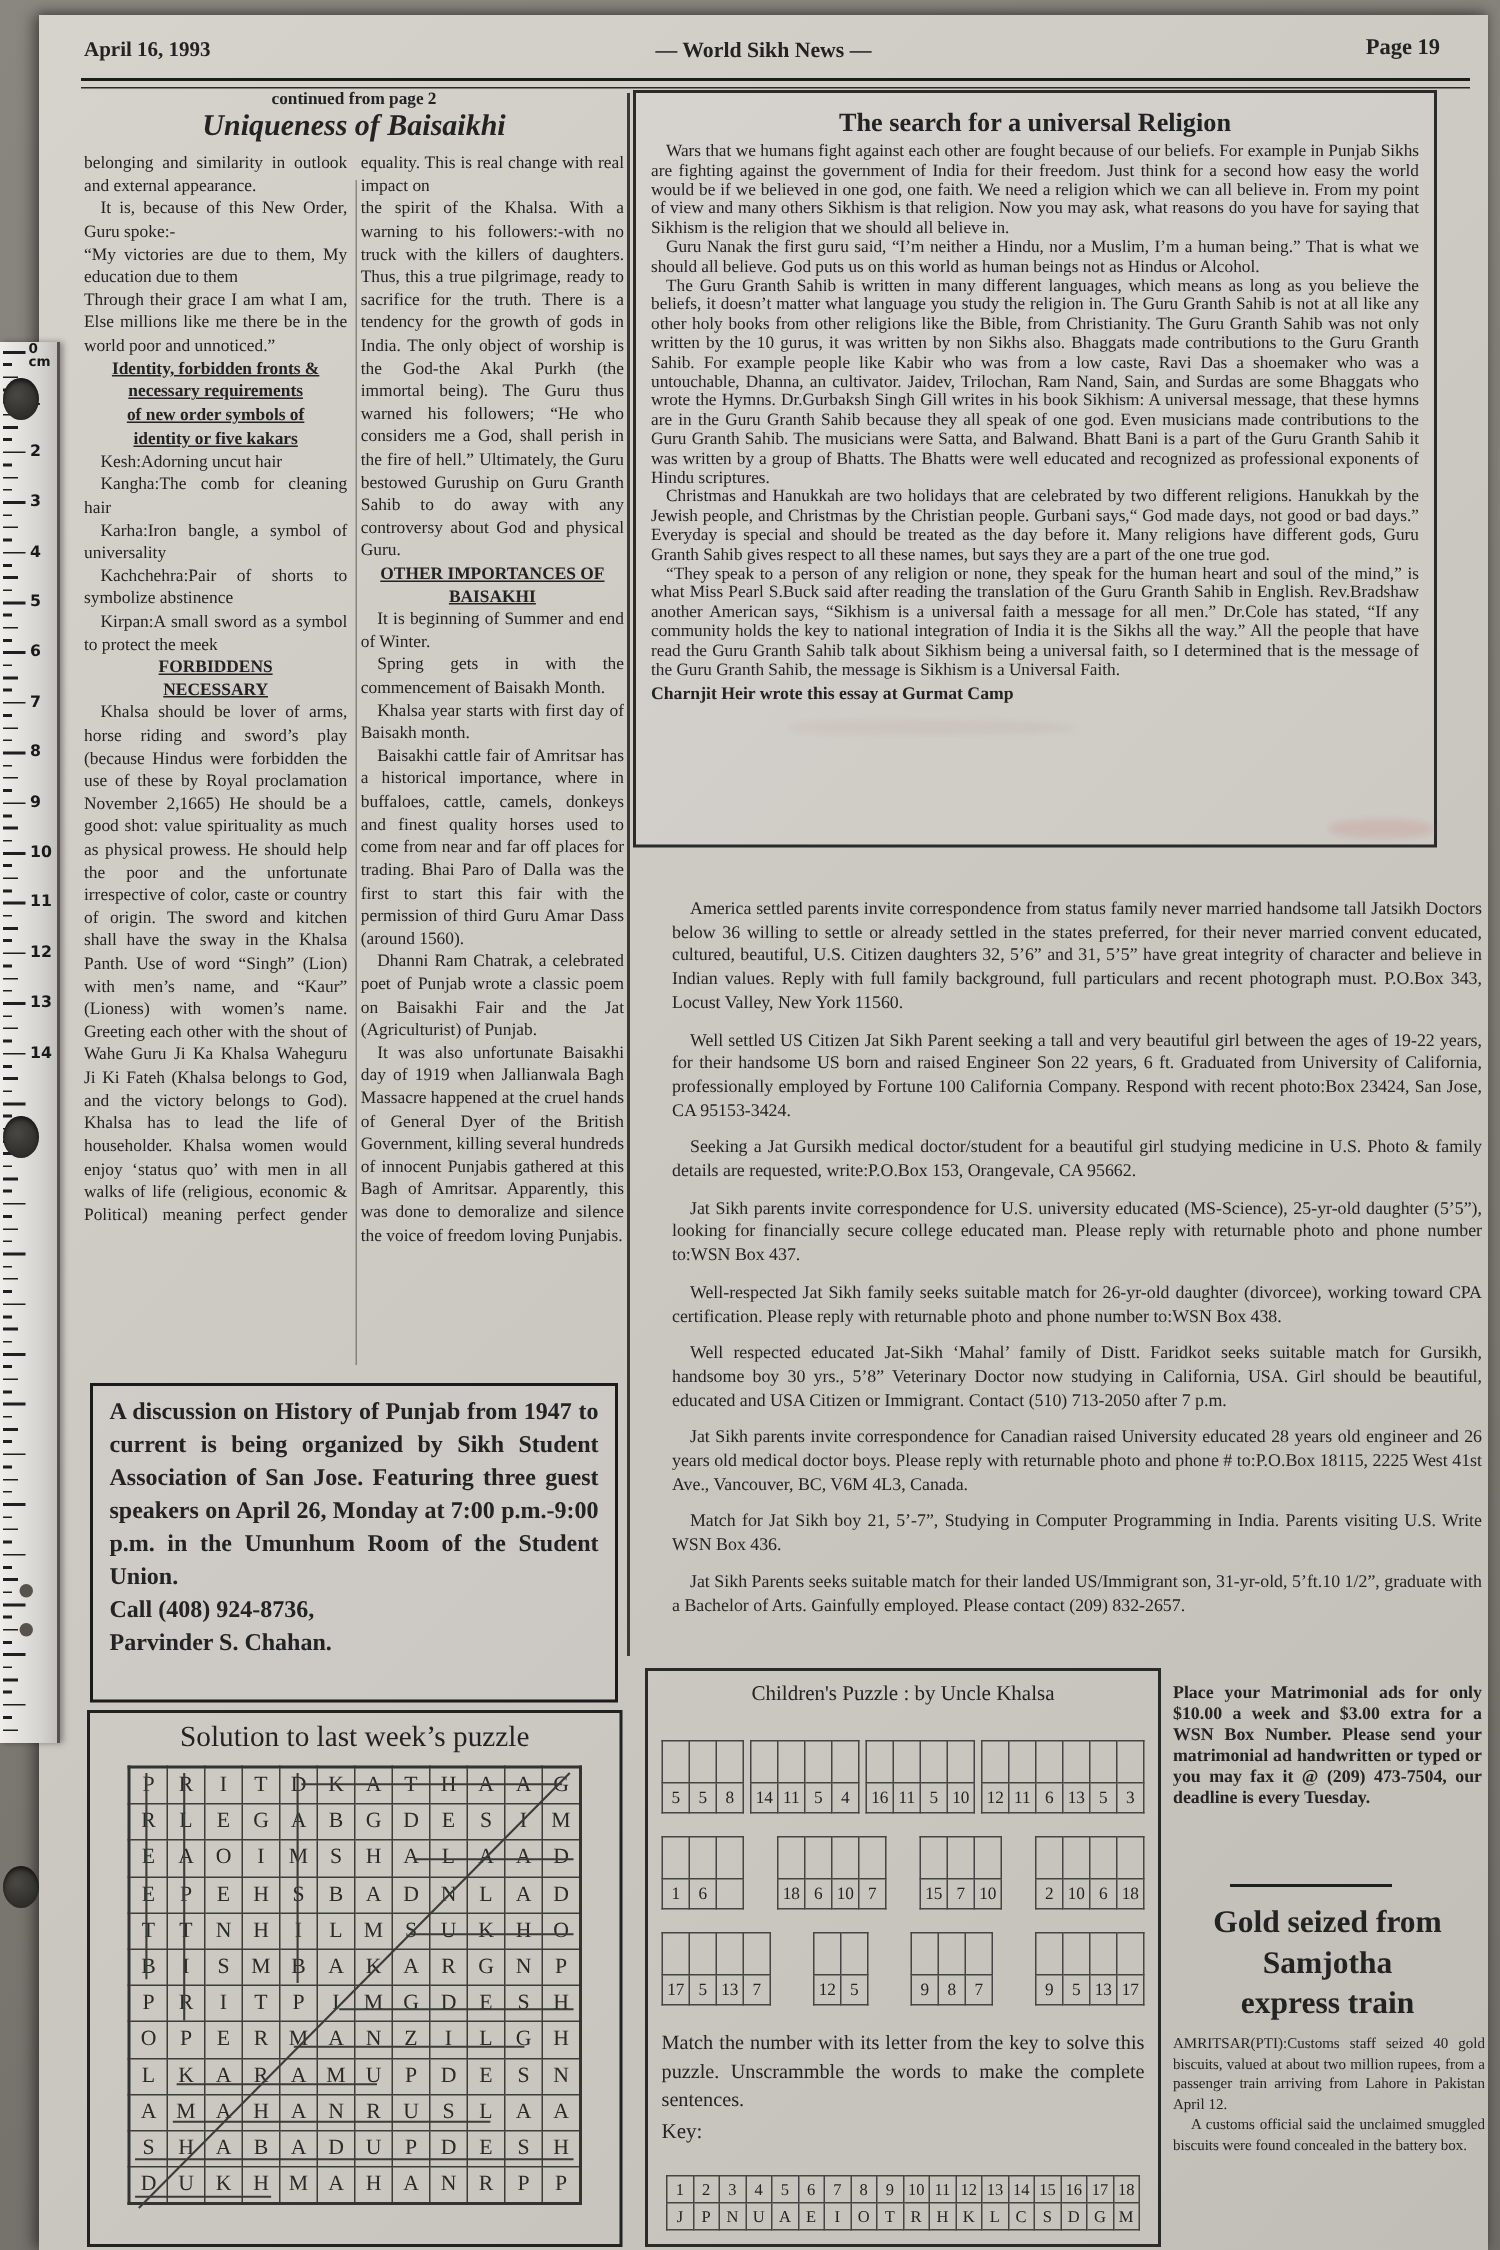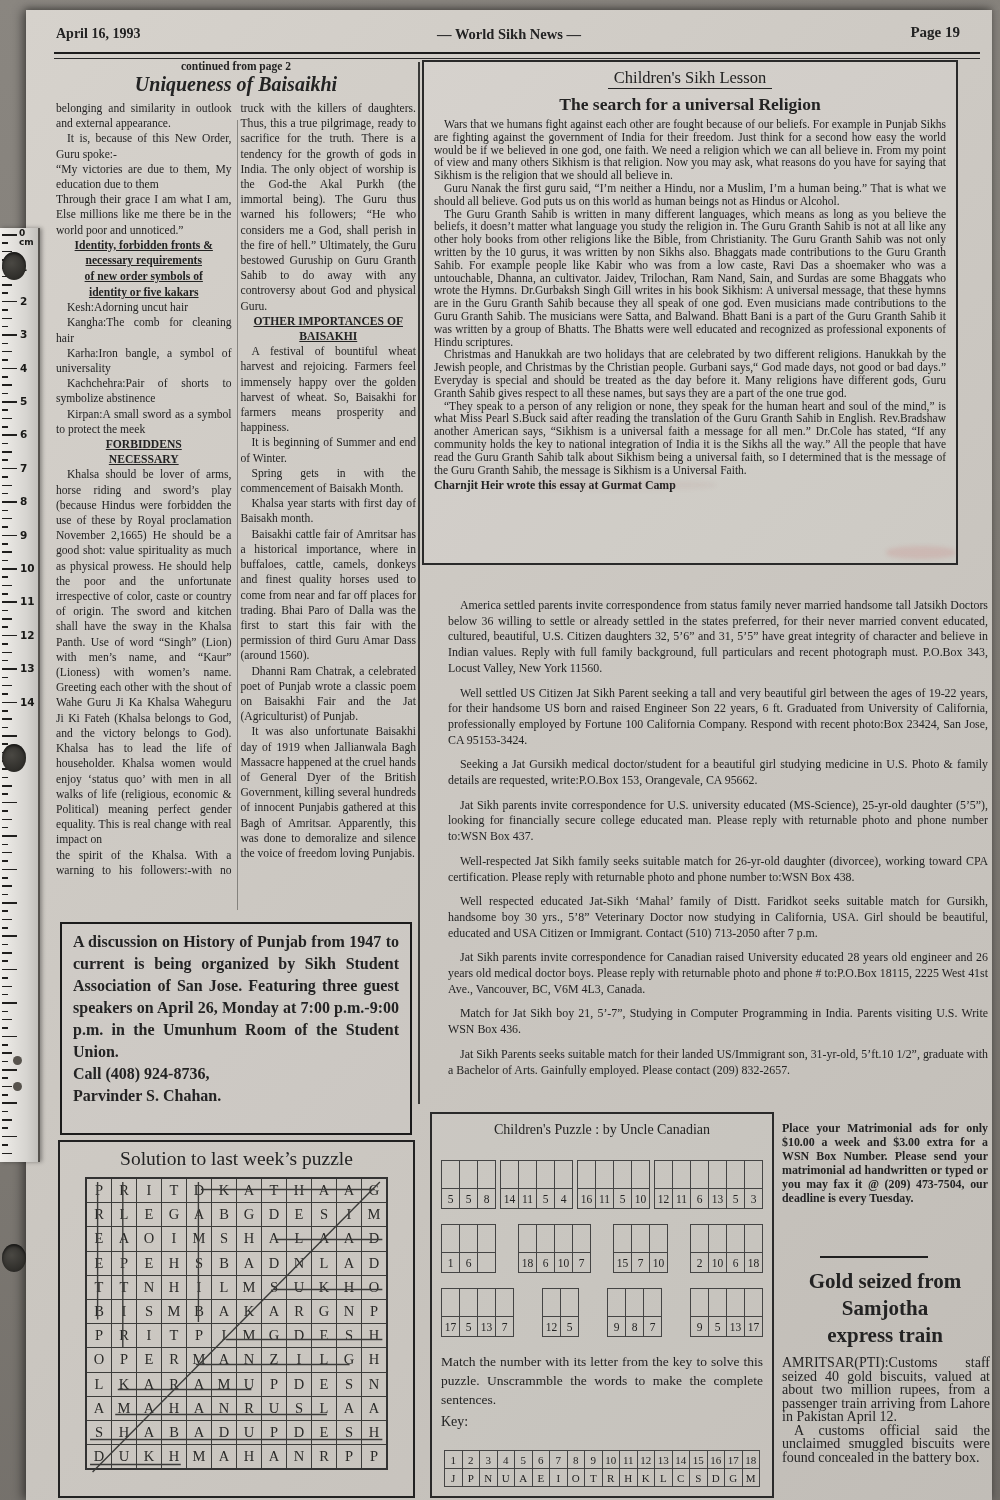--- a/index.html
+++ b/index.html
@@ -68,21 +68,21 @@
   .puz-instr{font-size:13.5px;line-height:19px;margin-top:6px;text-align:justify;}
   .puz-key-label{font-size:14px;margin:5px 0 20px;}
   table.key{border-collapse:collapse;margin:0 auto;}
   table.key td{border:1px solid #444;width:16.5px;height:17px;text-align:center;font-size:11px;padding:0;}
   
   #adnote{position:absolute;left:756px;top:1112px;width:206px;font-weight:bold;
     font-size:11.9px;line-height:13.9px;text-align:justify;}
   .adnote-divider{position:absolute;left:794px;top:1246px;width:108px;border-top:2px solid #1f1f1f;}
   .gold-title{position:absolute;left:752px;top:1258px;width:214px;text-align:center;
     font-weight:bold;font-size:21px;line-height:27px;}
-  #gold-body{position:absolute;left:756px;top:1346px;width:208px;font-size:14px;
+  #gold-body{position:absolute;left:756px;top:1346px;width:208px;font-size:10px;
     line-height:13.5px;text-align:justify;}
   #gold-body p{margin:0;}
   #gold-body p+p{text-indent:12px;}
   
   #ruler{position:absolute;left:0;top:228px;width:38px;height:934px;
     background:linear-gradient(90deg,#f0eeea,#d6d4d0 70%,#c2c0bc);
     border-right:2px solid #55524e;box-shadow:2px 0 4px rgba(0,0,0,.35);}
   .tick{position:absolute;left:2px;height:1.6px;background:#201f1d;}
   .tick.cm{width:15px;}
   .tick.half{width:10px;}
@@ -121,21 +121,20 @@
           <p class="p">Kesh:Adorning uncut hair</p>
           <p class="p">Kangha:The comb for cleaning hair</p>
           <p class="p">Karha:Iron bangle, a symbol of universality</p>
           <p class="p">Kachchehra:Pair of shorts to symbolize abstinence</p>
           <p class="p">Kirpan:A small sword as a symbol to protect the meek</p>
           <p class="h">FORBIDDENS</p>
           <p class="h">NECESSARY</p>
           <p class="p">Khalsa should be lover of arms, horse riding and sword’s play (because Hindus were forbidden the use of these by Royal proclamation November 2,1665) He should be a good shot: value spirituality as much as physical prowess. He should help the poor and the unfortunate irrespective of color, caste or country of origin. The sword and kitchen shall have the sway in the Khalsa Panth. Use of word “Singh” (Lion) with men’s name, and “Kaur” (Lioness) with women’s name. Greeting each other with the shout of Wahe Guru Ji Ka Khalsa Waheguru Ji Ki Fateh (Khalsa belongs to God, and the victory belongs to God). Khalsa has to lead the life of householder. Khalsa women would enjoy ‘status quo’ with men in all walks of life (religious, economic &amp; Political) meaning perfect gender equality. This is real change with real impact on</p>
           <p class="p0">the spirit of the Khalsa. With a warning to his followers:-with no truck with the killers of daughters. Thus, this a true pilgrimage, ready to sacrifice for the truth. There is a tendency for the growth of gods in India. The only object of worship is the God-the Akal Purkh (the immortal being). The Guru thus warned his followers; “He who considers me a God, shall perish in the fire of hell.” Ultimately, the Guru bestowed Guruship on Guru Granth Sahib to do away with any controversy about God and physical Guru.</p>
           <p class="h">OTHER IMPORTANCES OF BAISAKHI</p>
-          <p class="p">A festival of bountiful wheat harvest and rejoicing. Farmers feel immensely happy over the golden harvest of wheat. So, Baisakhi for farmers means prosperity and happiness.</p>
           <p class="p">It is beginning of Summer and end of Winter.</p>
           <p class="p">Spring gets in with the commencement of Baisakh Month.</p>
           <p class="p">Khalsa year starts with first day of Baisakh month.</p>
           <p class="p">Baisakhi cattle fair of Amritsar has a historical importance, where in buffaloes, cattle, camels, donkeys and finest quality horses used to come from near and far off places for trading. Bhai Paro of Dalla was the first to start this fair with the permission of third Guru Amar Dass (around 1560).</p>
           <p class="p">Dhanni Ram Chatrak, a celebrated poet of Punjab wrote a classic poem on Baisakhi Fair and the Jat (Agriculturist) of Punjab.</p>
           <p class="p">It was also unfortunate Baisakhi day of 1919 when Jallianwala Bagh Massacre happened at the cruel hands of General Dyer of the British Government, killing several hundreds of innocent Punjabis gathered at this Bagh of Amritsar. Apparently, this was done to demoralize and silence the voice of freedom loving Punjabis.</p>
         </div>
     </div>
 
     <div id="annc">
@@ -331,21 +330,20 @@
             <line x1="5.04" y1="287.5" x2="95.75999999999999" y2="287.5" stroke="#3b3b39" stroke-width="1.4"></line>
             <line x1="12.6" y1="5" x2="12.6" y2="142.5" stroke="#3b3b39" stroke-width="1.4"></line>
             <line x1="37.8" y1="5" x2="37.8" y2="170" stroke="#3b3b39" stroke-width="1.4"></line>
             <line x1="113.39999999999999" y1="5" x2="113.39999999999999" y2="145" stroke="#3b3b39" stroke-width="1.4"></line>
             <line x1="7.56" y1="295" x2="294.84" y2="5" stroke="#3b3b39" stroke-width="1.4"></line>
           </svg>
       </div>
     </div>
 
     <div id="lesson">
-      <div class="lesson-title"><span>Children's Sikh Lesson</span></div>
       <div class="lesson-sub">The search for a universal Religion</div>
       <div id="lesson-body">
           <p>Wars that we humans fight against each other are fought because of our beliefs. For example in Punjab Sikhs are fighting against the government of India for their freedom. Just think for a second how easy the world would be if we believed in one god, one faith. We need a religion which we can all believe in. From my point of view and many others Sikhism is that religion. Now you may ask, what reasons do you have for saying that Sikhism is the religion that we should all believe in.</p>
           <p>Guru Nanak the first guru said, “I’m neither a Hindu, nor a Muslim, I’m a human being.” That is what we should all believe. God puts us on this world as human beings not as Hindus or Alcohol.</p>
           <p>The Guru Granth Sahib is written in many different languages, which means as long as you believe the beliefs, it doesn’t matter what language you study the religion in. The Guru Granth Sahib is not at all like any other holy books from other religions like the Bible, from Christianity. The Guru Granth Sahib was not only written by the 10 gurus, it was written by non Sikhs also. Bhaggats made contributions to the Guru Granth Sahib. For example people like Kabir who was from a low caste, Ravi Das a shoemaker who was a untouchable, Dhanna, an cultivator. Jaidev, Trilochan, Ram Nand, Sain, and Surdas are some Bhaggats who wrote the Hymns. Dr.Gurbaksh Singh Gill writes in his book Sikhism: A universal message, that these hymns are in the Guru Granth Sahib because they all speak of one god. Even musicians made contributions to the Guru Granth Sahib. The musicians were Satta, and Balwand. Bhatt Bani is a part of the Guru Granth Sahib it was written by a group of Bhatts. The Bhatts were well educated and recognized as professional exponents of Hindu scriptures.</p>
           <p>Christmas and Hanukkah are two holidays that are celebrated by two different religions. Hanukkah by the Jewish people, and Christmas by the Christian people. Gurbani says,“ God made days, not good or bad days.” Everyday is special and should be treated as the day before it. Many religions have different gods, Guru Granth Sahib gives respect to all these names, but says they are a part of the one true god.</p>
           <p>“They speak to a person of any religion or none, they speak for the human heart and soul of the mind,” is what Miss Pearl S.Buck said after reading the translation of the Guru Granth Sahib in English. Rev.Bradshaw another American says, “Sikhism is a universal faith a message for all men.” Dr.Cole has stated, “If any community holds the key to national integration of India it is the Sikhs all the way.” All the people that have read the Guru Granth Sahib talk about Sikhism being a universal faith, so I determined that is the message of the Guru Granth Sahib, the message is Sikhism is a Universal Faith.</p>
         </div>
       <div class="lesson-byline">Charnjit Heir wrote this essay at Gurmat Camp</div>
     </div>
@@ -356,21 +354,21 @@
         <p>Seeking a Jat Gursikh medical doctor/student for a beautiful girl studying medicine in U.S. Photo &amp; family details are requested, write:P.O.Box 153, Orangevale, CA 95662.</p>
         <p>Jat Sikh parents invite correspondence for U.S. university educated (MS-Science), 25-yr-old daughter (5’5”), looking for financially secure college educated man. Please reply with returnable photo and phone number to:WSN Box 437.</p>
         <p>Well-respected Jat Sikh family seeks suitable match for 26-yr-old daughter (divorcee), working toward CPA certification. Please reply with returnable photo and phone number to:WSN Box 438.</p>
         <p>Well respected educated Jat-Sikh ‘Mahal’ family of Distt. Faridkot seeks suitable match for Gursikh, handsome boy 30 yrs., 5’8” Veterinary Doctor now studying in California, USA. Girl should be beautiful, educated and USA Citizen or Immigrant. Contact (510) 713-2050 after 7 p.m.</p>
         <p>Jat Sikh parents invite correspondence for Canadian raised University educated 28 years old engineer and 26 years old medical doctor boys. Please reply with returnable photo and phone # to:P.O.Box 18115, 2225 West 41st Ave., Vancouver, BC, V6M 4L3, Canada.</p>
         <p>Match for Jat Sikh boy 21, 5’-7”, Studying in Computer Programming in India. Parents visiting U.S. Write WSN Box 436.</p>
         <p>Jat Sikh Parents seeks suitable match for their landed US/Immigrant son, 31-yr-old, 5’ft.10 1/2”, graduate with a Bachelor of Arts. Gainfully employed. Please contact (209) 832-2657.</p>
       </div>
 
     <div id="puzzle">
-      <div class="puz-title">Children's Puzzle :   by  Uncle Canadian</div>
+      <div class="puz-title">Children's Puzzle :   by  Uncle Khalsa</div>
       <div id="puz-rows">
           <div class="puz-row">
             <table>
               <tbody>
                 <tr class="blank">
                   <td></td>
                   <td></td>
                   <td></td>
                 </tr>
                 <tr class="nums">

